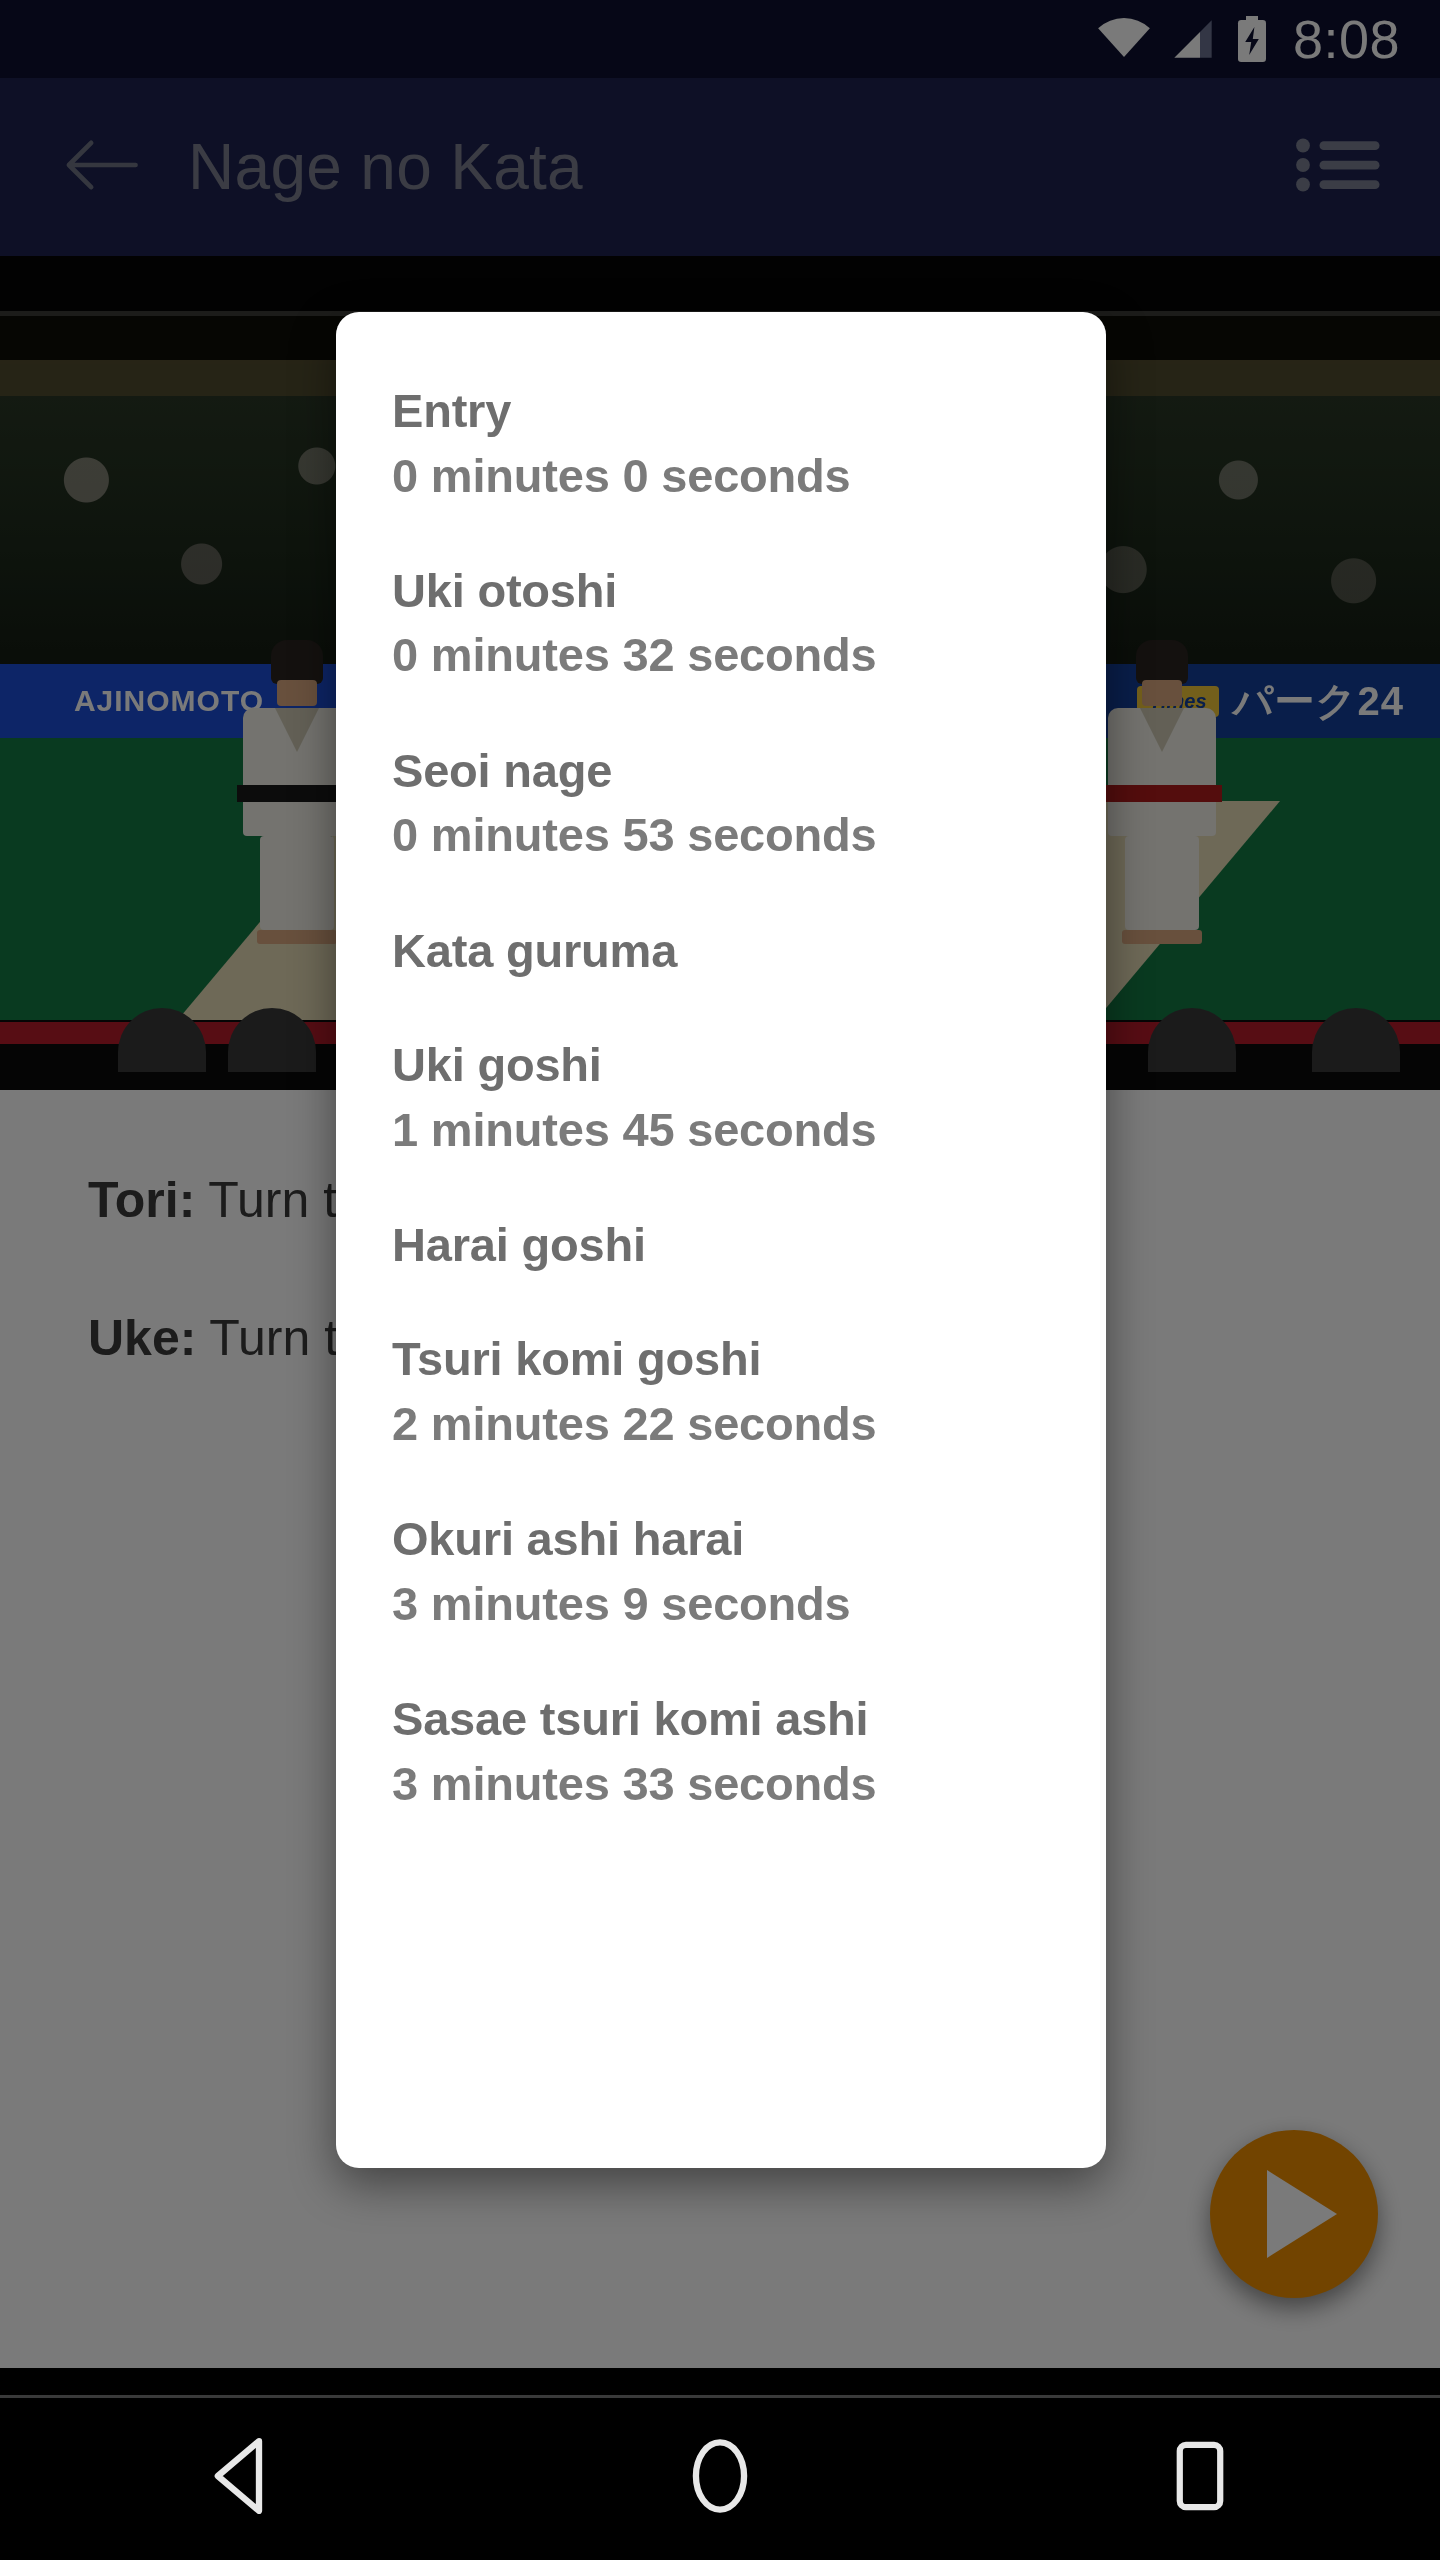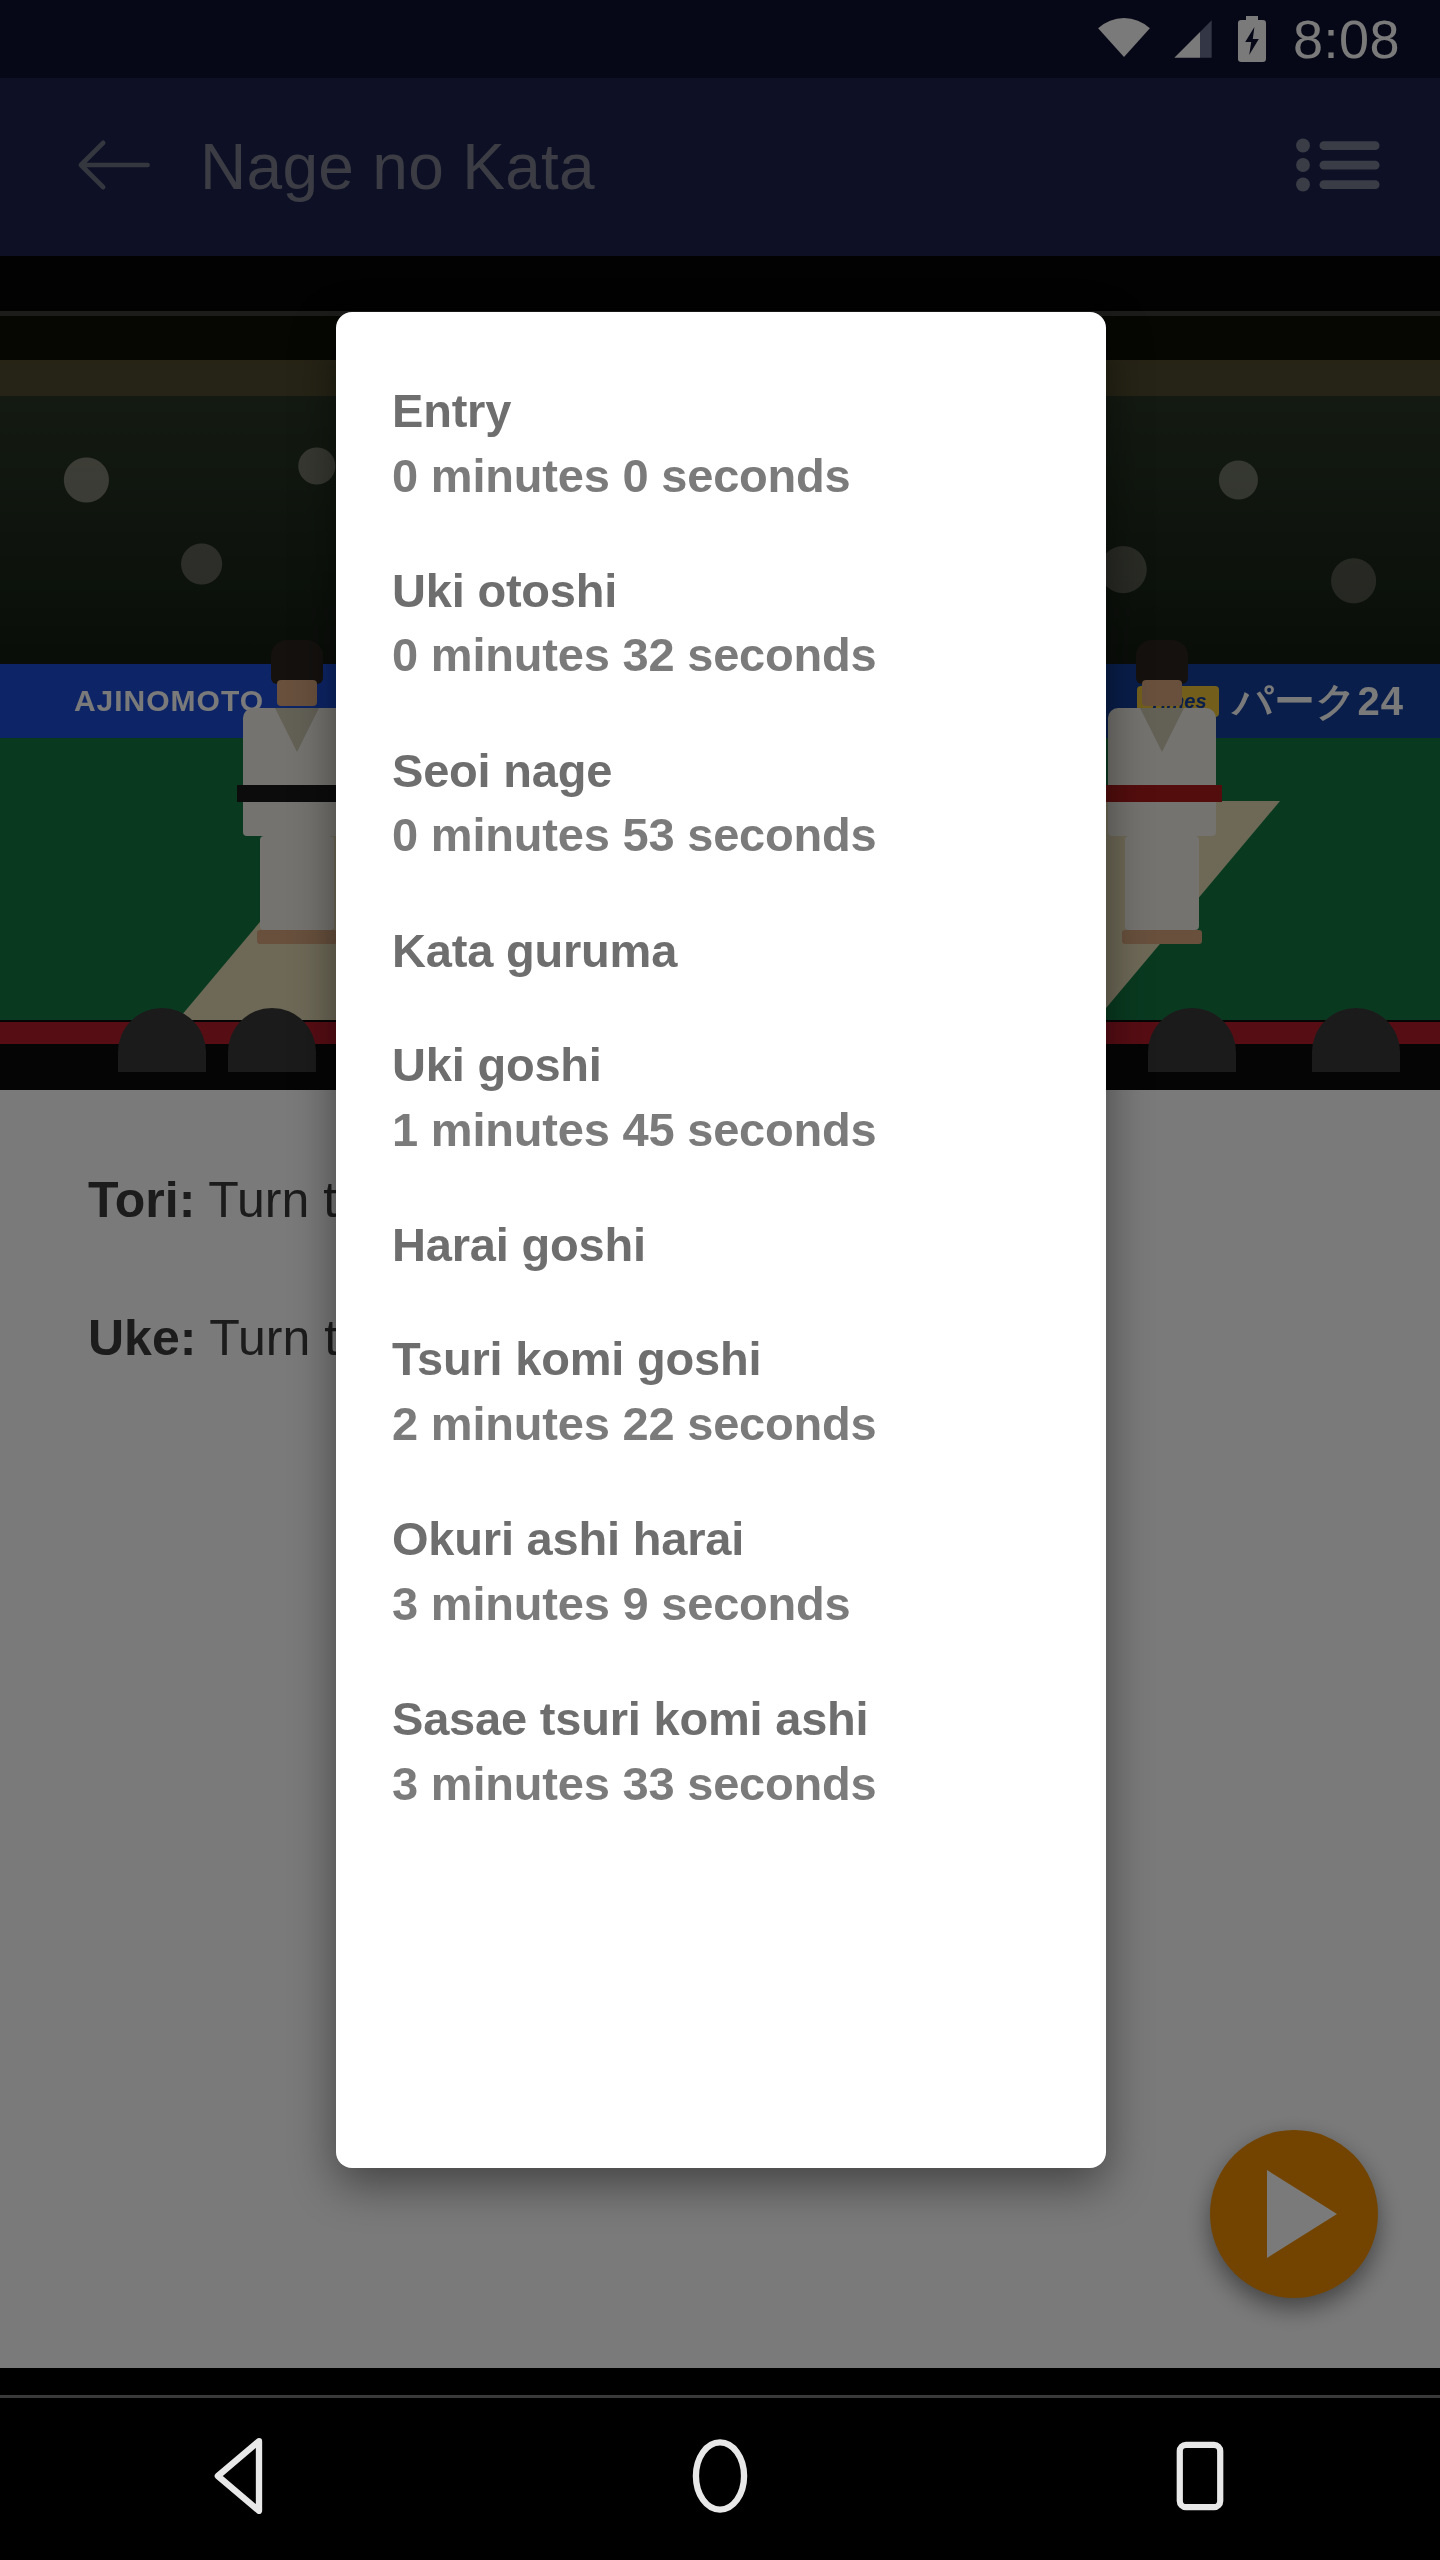--- a/index.html
+++ b/index.html
@@ -21,21 +21,21 @@
   .sb-icon { display:flex; align-items:center; }
   #status-time {
     color:#ffffff; font-size:54px; font-weight:400;
     letter-spacing:0.5px; margin-left:6px;
   }
 
   
   #toolbar {
     position:absolute; top:78px; left:0; width:1440px; height:178px;
     background:#1e2350;
-    display:flex; align-items:center;padding-left:12px;
+    display:flex; align-items:center;
   }
   #back-button {
     width:110px; height:110px; margin-left:46px;
     display:flex; align-items:center; justify-content:center;
   }
   #toolbar-title {
     color:#7b7e8e; font-size:64px; font-weight:400;
     margin-left:32px; letter-spacing:0.3px;
   }
   #menu-button {
@@ -145,21 +145,21 @@
   
   #scrim {
     position:absolute; top:0; left:0; width:1440px; height:2395px;
     background:rgba(0,0,0,.52);
   }
 
   
   #dialog {
     position:absolute; left:336px; top:312px;
     width:770px; height:1856px;
-    background:#ffffff; border-radius:16px;
+    background:#ffffff; border-radius:23px;
     box-shadow:0 16px 46px rgba(0,0,0,.45);
     overflow:hidden;
   }
   #dialog-list { padding:72px 56px 0 56px; }
   .dlg-item { margin-bottom:60px; }
   .dlg-title {
     font-size:47px; font-weight:700; color:#6e6e6e;
     line-height:1.16; letter-spacing:-0.2px;
   }
   .dlg-sub {

